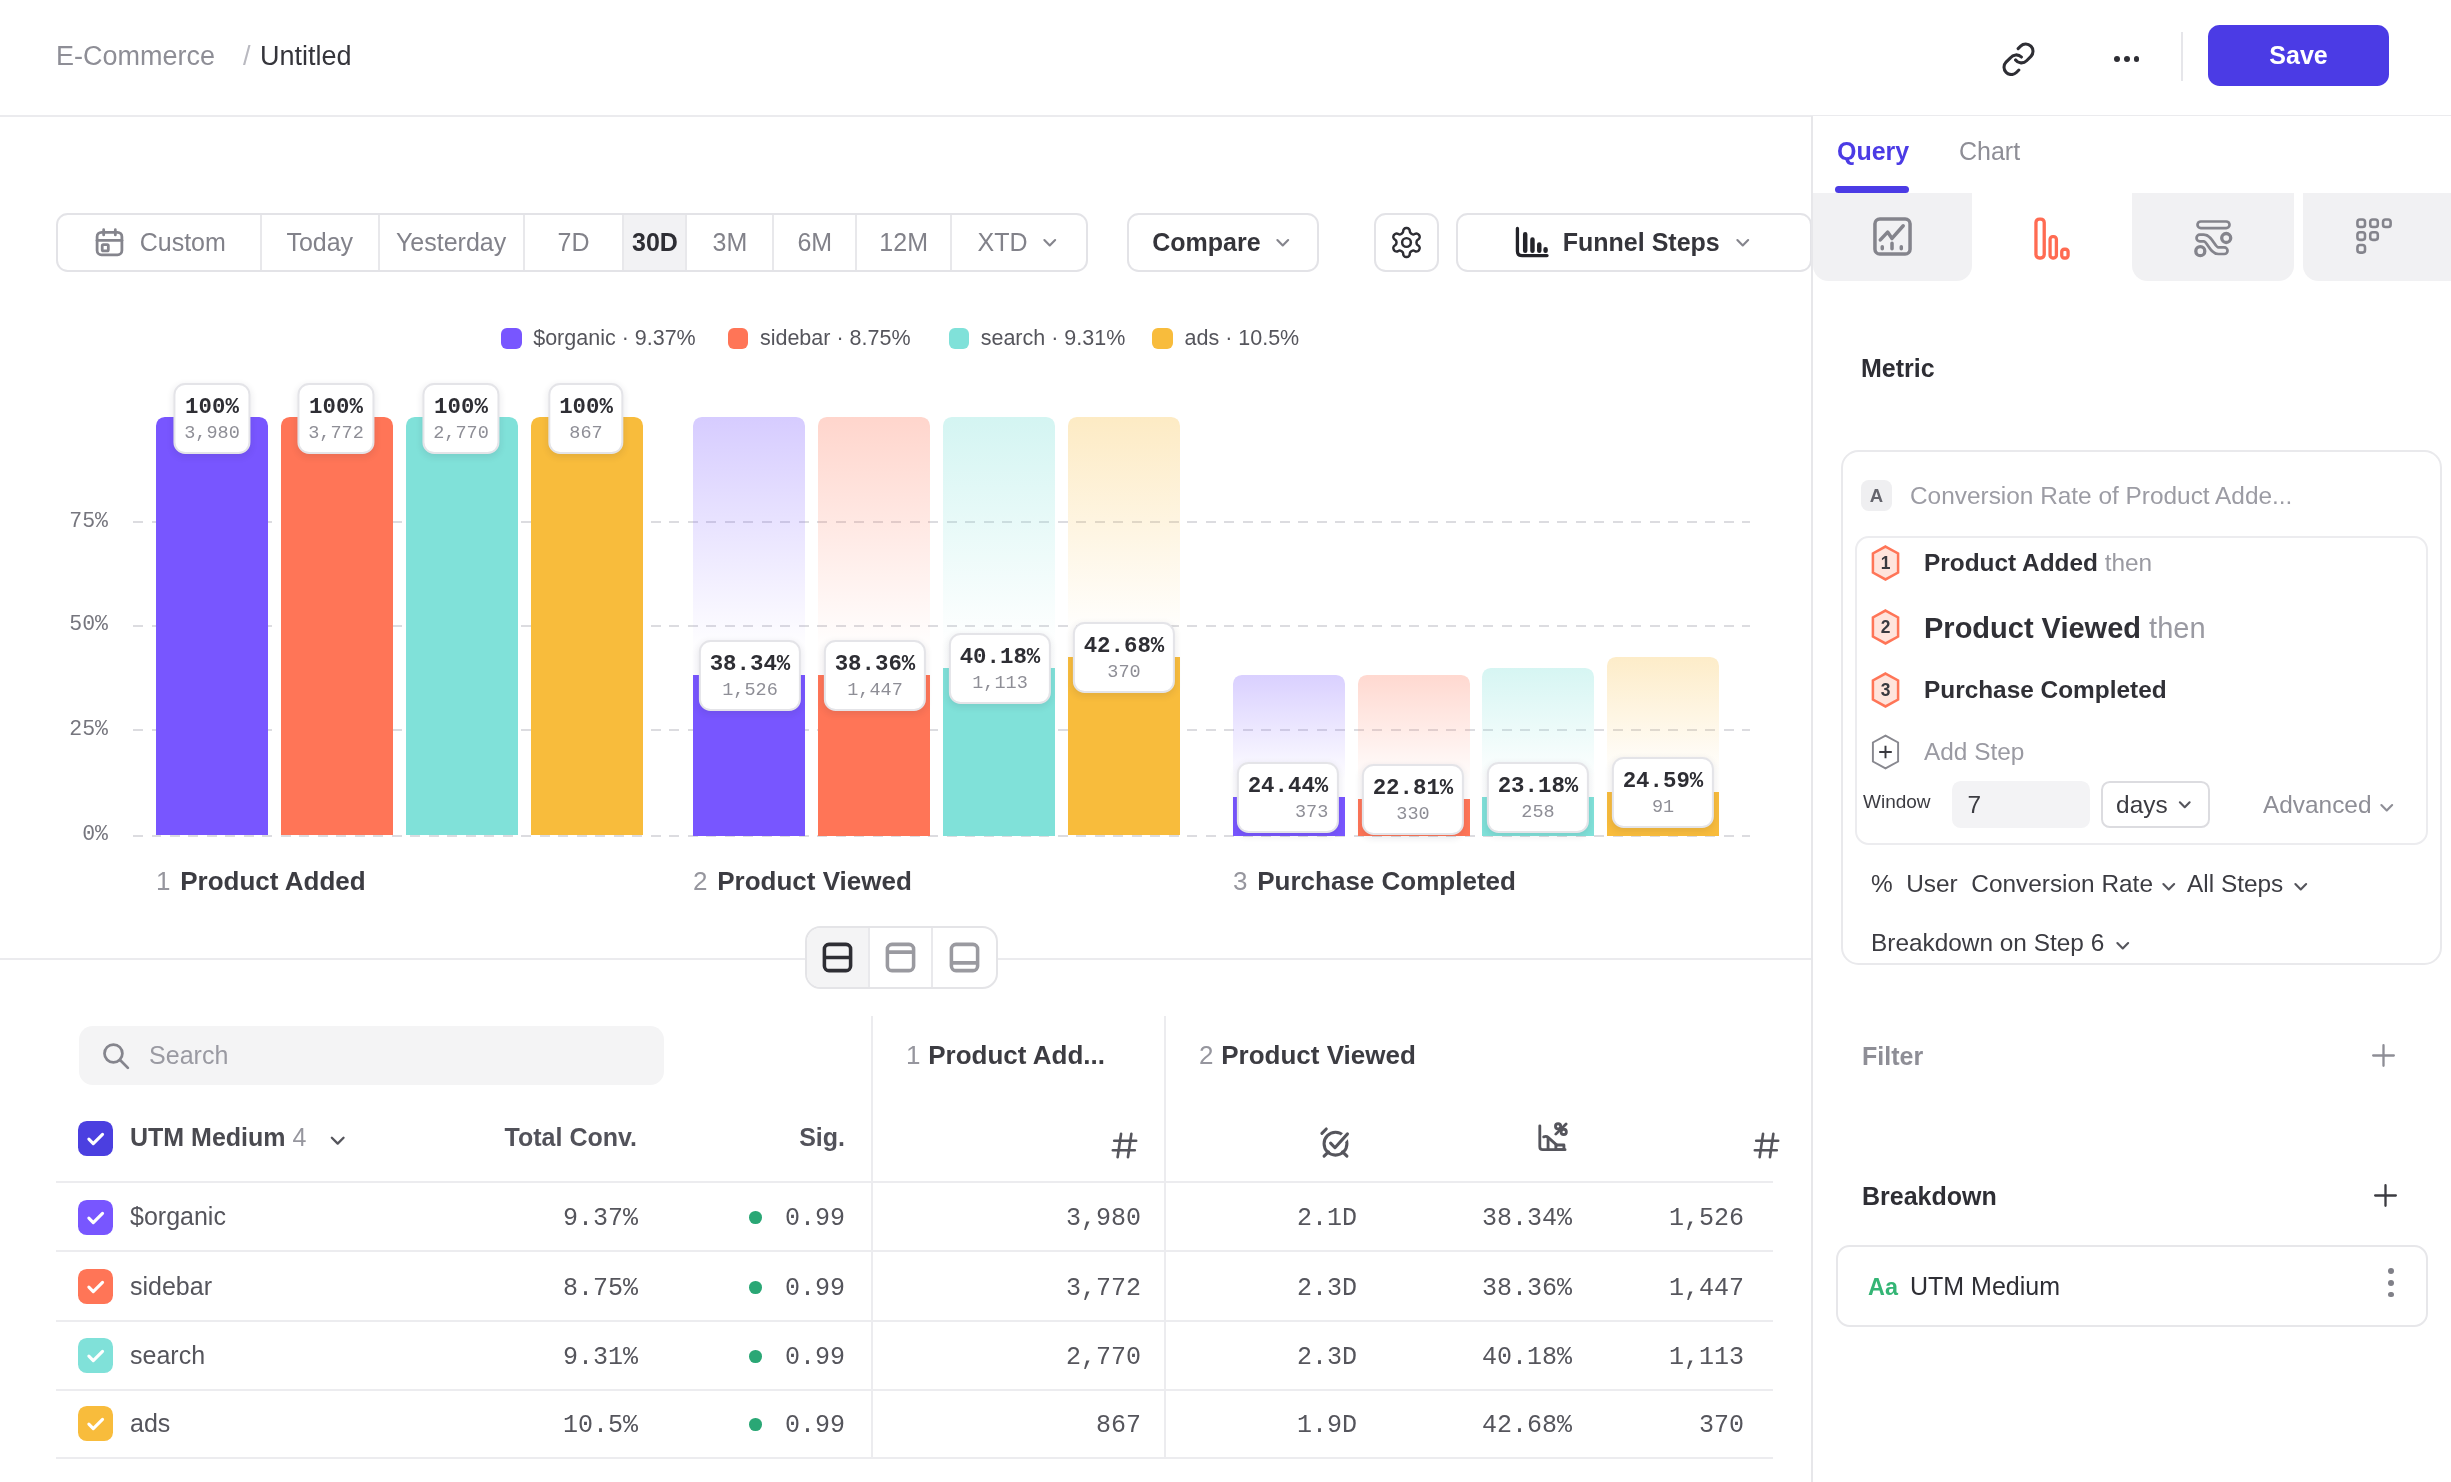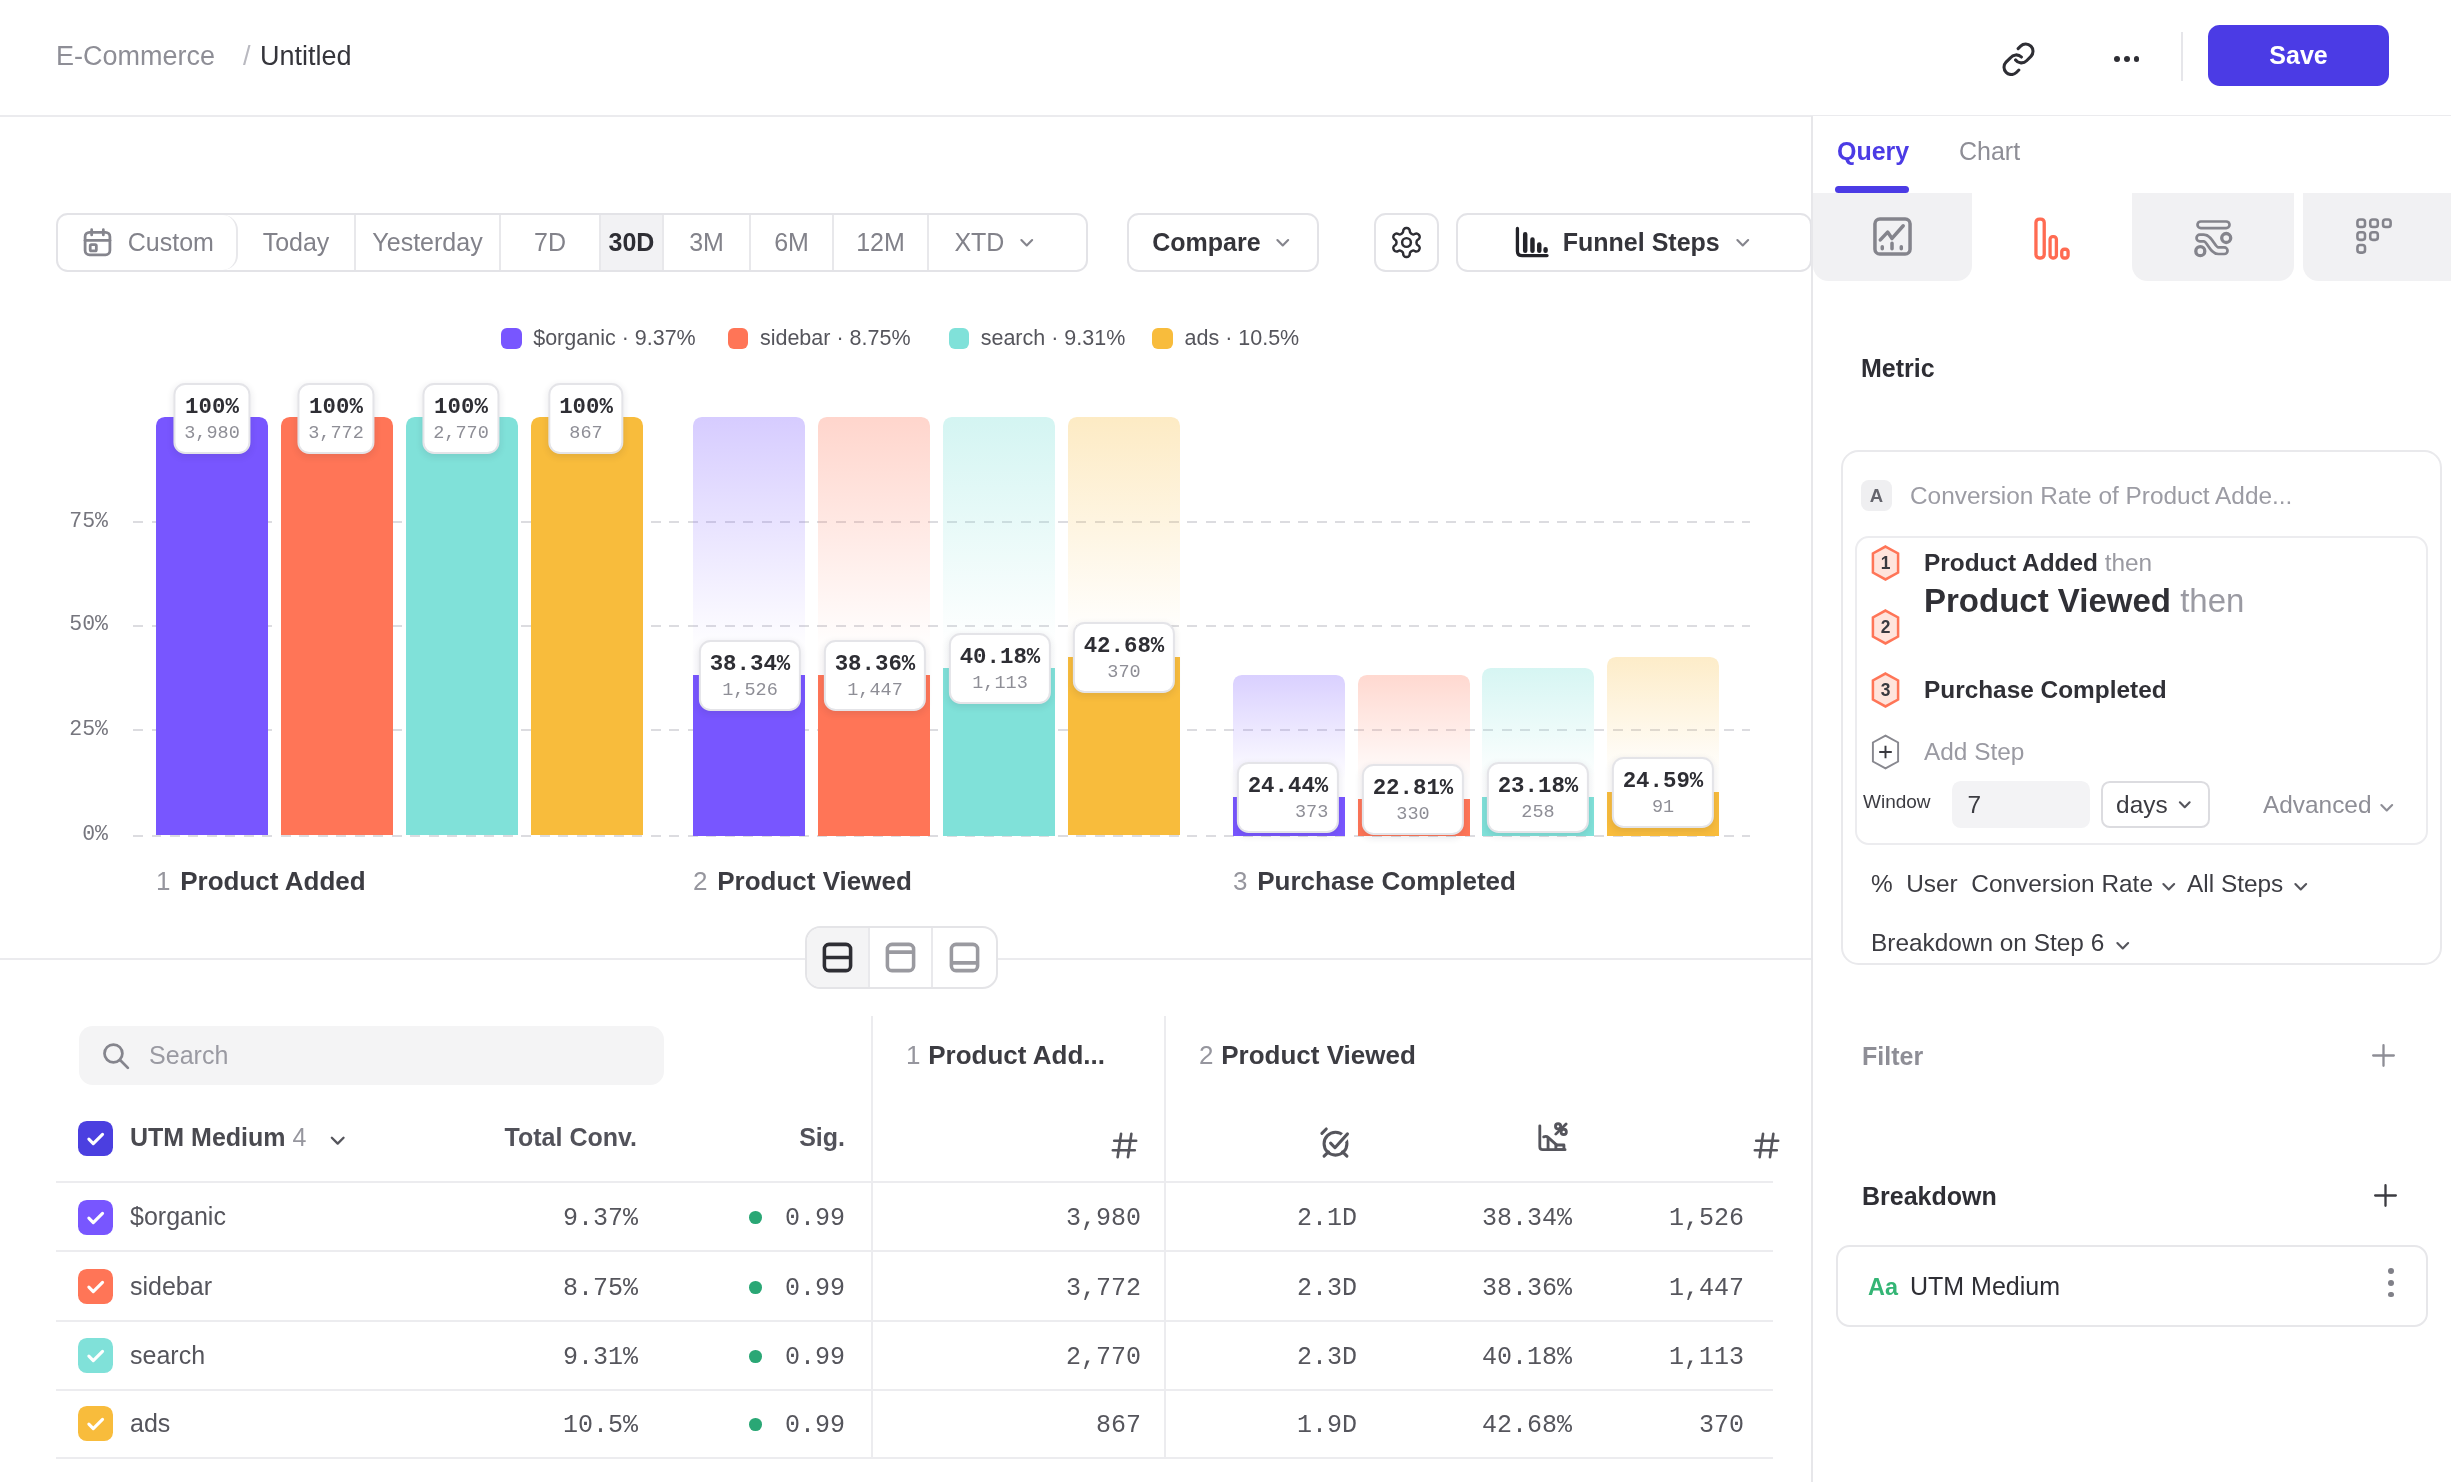--- a/index.html
+++ b/index.html
@@ -52,21 +52,21 @@
       <div style="width:5.9px;height:5.9px;border-radius:50%;background:#2e2e34;"></div>
       <div style="width:5.9px;height:5.9px;border-radius:50%;background:#2e2e34;"></div>
     </div>
     <div class="abs" style="left:2181px; top:32px; width:2px; height:49px; background:#e6e6ea;"></div>
     <div class="abs" style="left:2208px; top:25px; width:181px; height:61px; background:#4b3be5; border-radius:11.7px; display:flex; align-items:center; justify-content:center;">
       <span style="color:#fff; font-size:25px; font-weight:700;">Save</span>
     </div>
   </div>
   <div id="toolbar">
     <div class="seg" style="left:56px; top:213px; width:1032px;">
-      <div class="it" style="width:180px;border-radius:15px;">
+      <div class="it" style="width:204px;">
         <svg width="35" height="35" viewBox="0 0 24 24" fill="none" stroke="#85858d" stroke-width="1.9" stroke-linecap="round">
             <rect x="3.5" y="5" width="17" height="15.5" rx="3"></rect>
             <path d="M8 3.2v3.6M16 3.2v3.6"></path>
             <path d="M3.5 10.5h17"></path>
             <rect x="7" y="13.5" width="4.2" height="4.2" rx="0.8"></rect>
           </svg>
         <span style="margin-left:12.7px;">Custom</span>
       </div>
       <div class="it" style="width:118px;">Today</div>
       <div class="it" style="width:145px;">Yesterday</div>
@@ -383,21 +383,21 @@
 
     <svg class="hex" style="left:1870px; top:545px;" viewBox="0 0 32 37">
         <path d="M16 1.5l13 7.2v19.6l-13 7.2-13-7.2V8.7z" fill="#FFE4DC" stroke="#FF7557" stroke-width="2.6"></path>
         <text x="16" y="25" text-anchor="middle" font-size="18" font-weight="700" fill="#3a3a40" font-family="Liberation Sans, sans-serif">1</text>
       </svg>
     <div class="ptxt" style="left:1924px; top:549px; font-size:24.4px; font-weight:700; color:#303036;">Product Added <span style="color:#9a9aa2; font-weight:400;">then</span></div>
     <svg class="hex" style="left:1870px; top:609px;" viewBox="0 0 32 37">
         <path d="M16 1.5l13 7.2v19.6l-13 7.2-13-7.2V8.7z" fill="#FFE4DC" stroke="#FF7557" stroke-width="2.6"></path>
         <text x="16" y="25" text-anchor="middle" font-size="18" font-weight="700" fill="#3a3a40" font-family="Liberation Sans, sans-serif">2</text>
       </svg>
-    <div class="ptxt" style="left:1924px; top:582px; font-size:33px; font-weight:700; color:#303036;">Product Viewed <span style="color:#9a9aa2; font-weight:400;">then</span></div>
+    <div class="ptxt" style="left:1924px; top:612px; font-size:29px; font-weight:700; color:#303036;">Product Viewed <span style="color:#9a9aa2; font-weight:400;">then</span></div>
     <svg class="hex" style="left:1870px; top:672px;" viewBox="0 0 32 37">
         <path d="M16 1.5l13 7.2v19.6l-13 7.2-13-7.2V8.7z" fill="#FFE4DC" stroke="#FF7557" stroke-width="2.6"></path>
         <text x="16" y="25" text-anchor="middle" font-size="18" font-weight="700" fill="#3a3a40" font-family="Liberation Sans, sans-serif">3</text>
       </svg>
     <div class="ptxt" style="left:1924px; top:676px; font-size:24.4px; font-weight:700; color:#303036;">Purchase Completed</div>
     <svg class="hex" style="left:1870px; top:734px;" viewBox="0 0 32 37">
         <path d="M16 1.5l13 7.2v19.6l-13 7.2-13-7.2V8.7z" fill="#fff" stroke="#88888f" stroke-width="2"></path>
         <path d="M16 12v13M9.5 18.5h13" stroke="#3a3a40" stroke-width="2"></path>
       </svg>
     <div class="ptxt" style="left:1924px; top:738px; font-size:24.4px; color:#9a9aa2;">Add Step</div>

